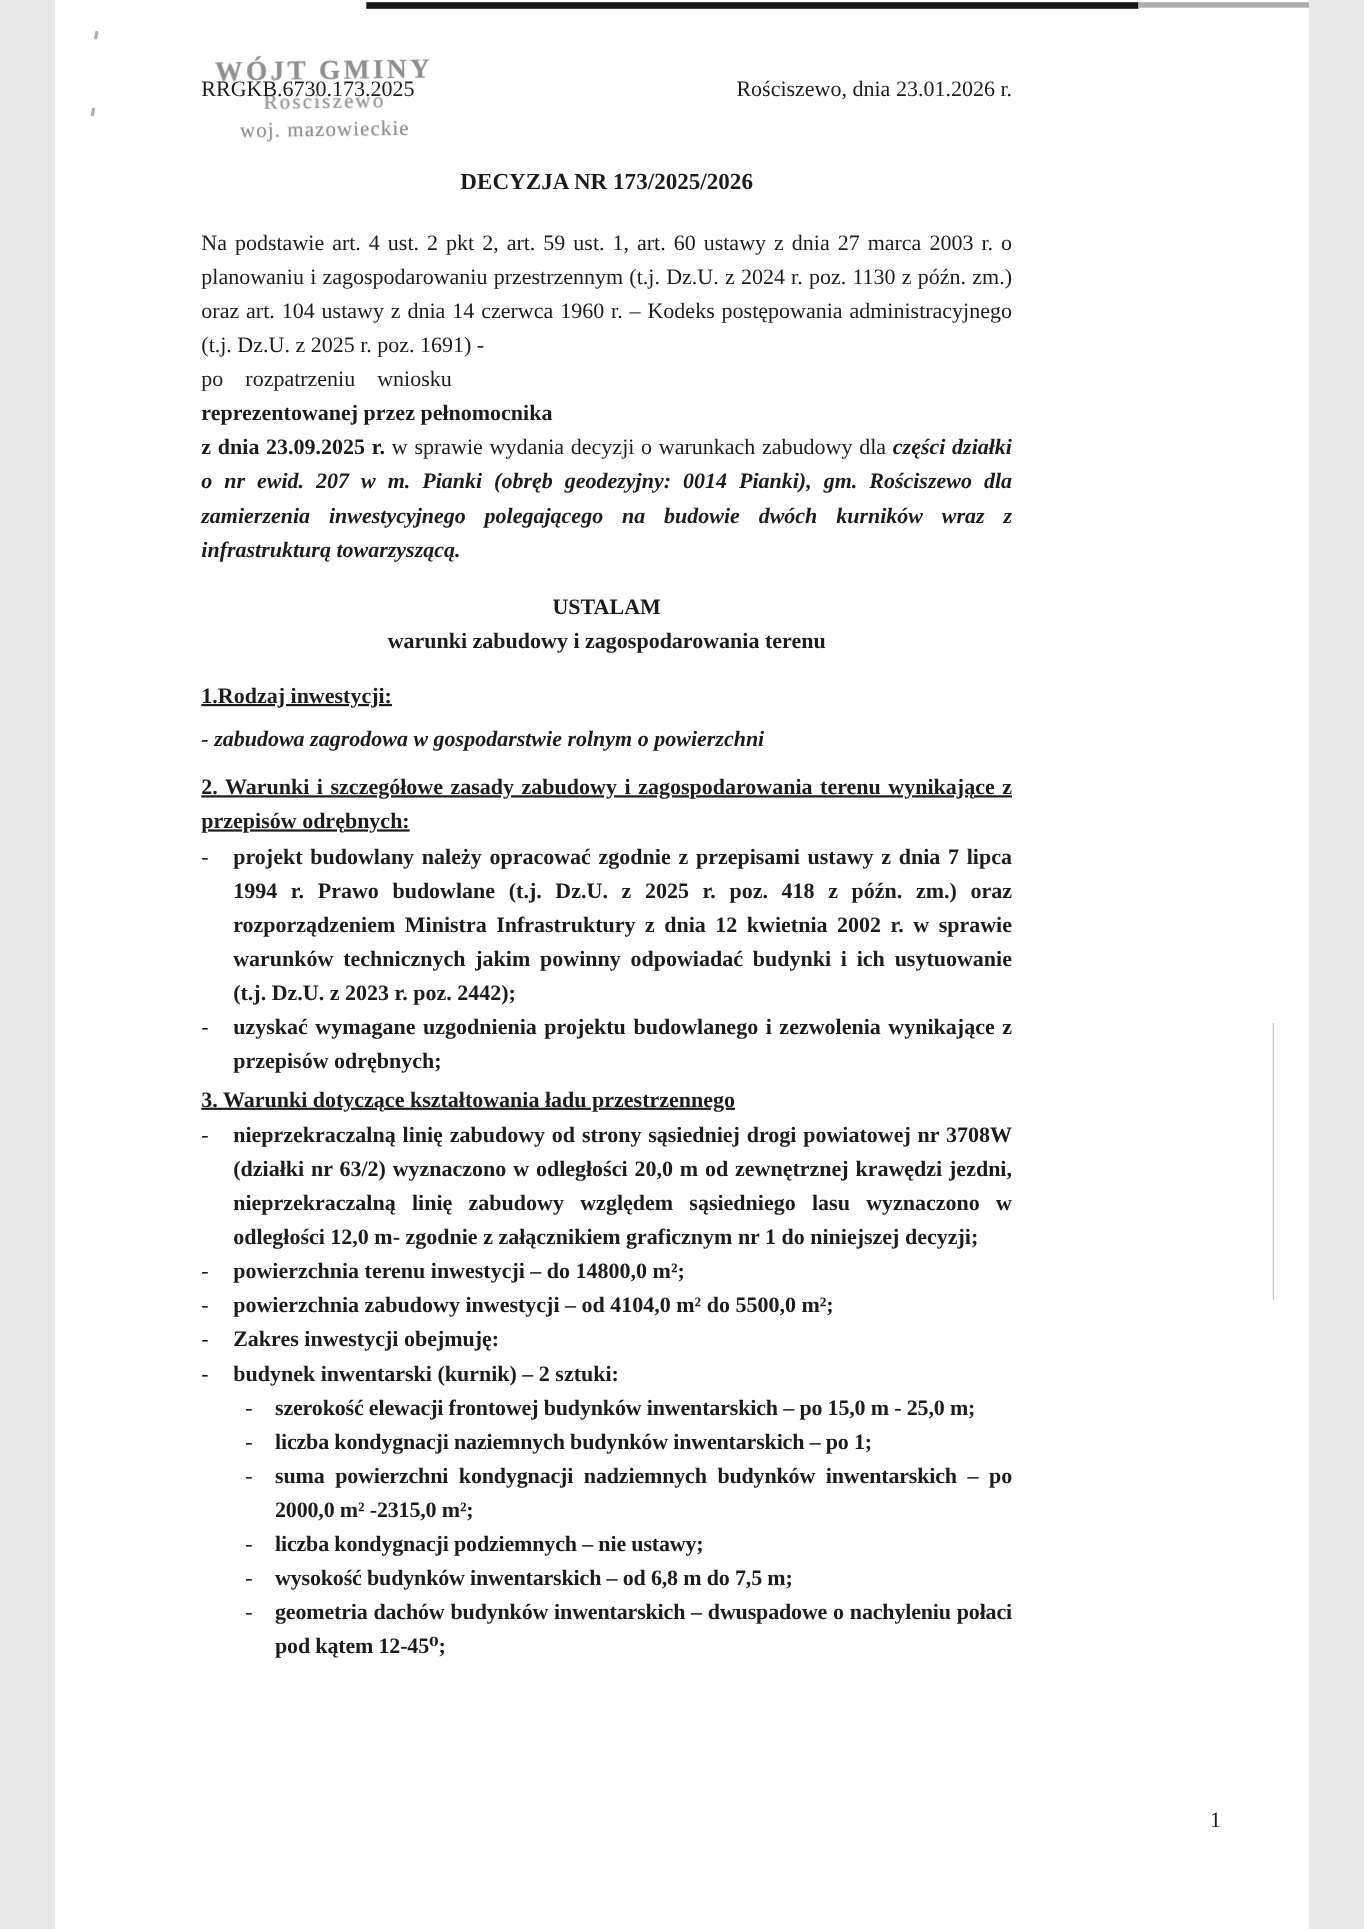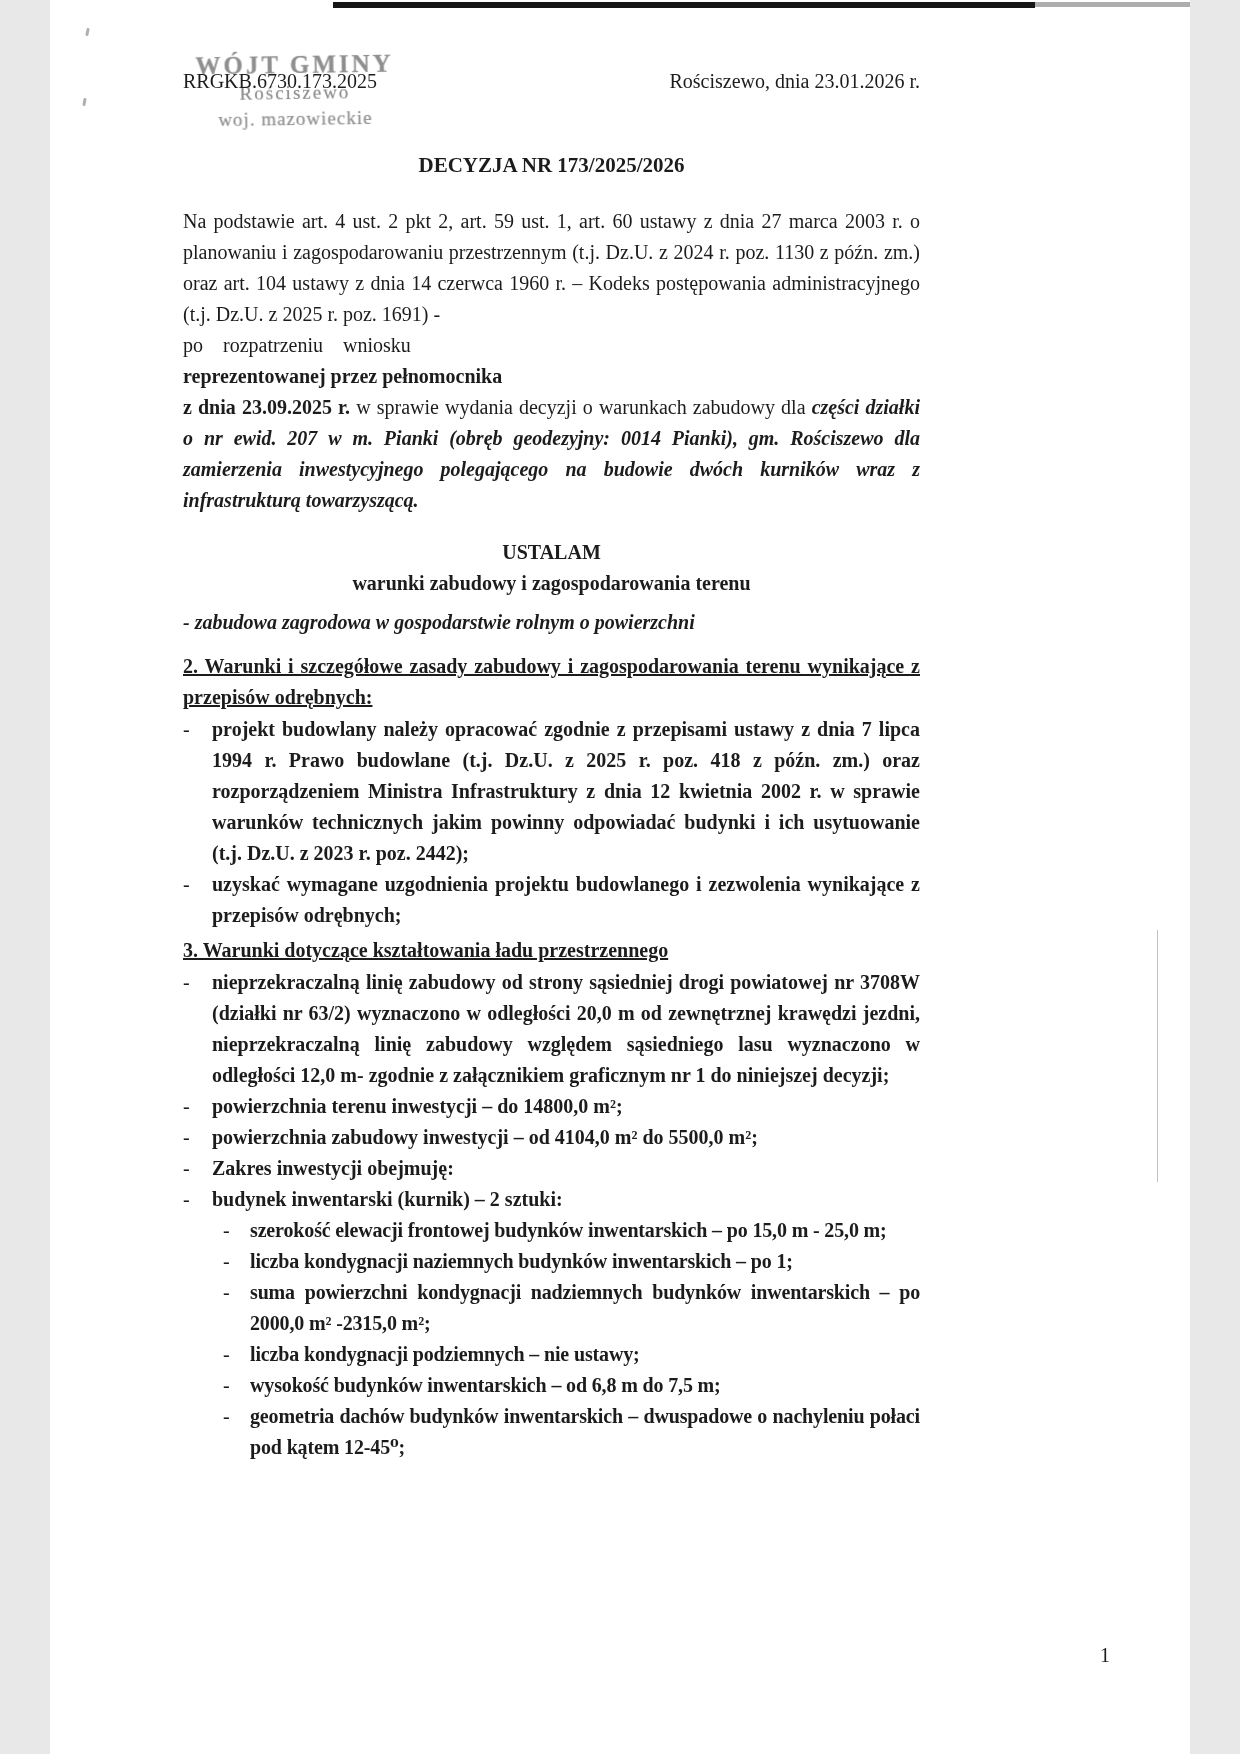--- a/index.html
+++ b/index.html
@@ -96,20 +96,21 @@
     </div>
 
     <p class="p-just intro-legal">Na podstawie art. 4 ust. 2 pkt 2, art. 59 ust. 1, art. 60 ustawy z dnia 27 marca 2003 r. o planowaniu i zagospodarowaniu przestrzennym (t.j. Dz.U. z 2024 r. poz. 1130 z późn. zm.) oraz art. 104 ustawy z dnia 14 czerwca 1960 r. – Kodeks postępowania administracyjnego (t.j. Dz.U. z 2025 r. poz. 1691) -</p>
     <p class="stretched">po rozpatrzeniu wniosku</p>
     <p class="b">reprezentowanej przez pełnomocnika</p>
     <p class="p-just"><span class="b">z dnia 23.09.2025 r.</span><span> w sprawie wydania decyzji o warunkach zabudowy dla </span><span class="bi">części działki o nr ewid. 207 w m. Pianki (obręb geodezyjny: 0014 Pianki), gm. Rościszewo dla zamierzenia inwestycyjnego polegającego na budowie dwóch kurników wraz z infrastrukturą towarzyszącą.</span></p>
 
     <div class="centered-heading">USTALAM</div>
     <div class="centered-sub">warunki zabudowy i zagospodarowania terenu</div>
 
+    <div class="sec-heading sec1">1.Rodzaj inwestycji:</div>
     <div class="sec1-item">- zabudowa zagrodowa w gospodarstwie rolnym o powierzchni</div>
 
     <div class="sec-heading sec2">2. Warunki i szczegółowe zasady zabudowy i zagospodarowania terenu wynikające z przepisów odrębnych:</div>
     <div class="list">
       <div class="li l1">
         <span class="marker">-</span>
         <span class="li-text">projekt budowlany należy opracować zgodnie z przepisami ustawy z dnia 7 lipca 1994 r. Prawo budowlane (t.j. Dz.U. z 2025 r. poz. 418 z późn. zm.) oraz rozporządzeniem Ministra Infrastruktury z dnia 12 kwietnia 2002 r. w sprawie warunków technicznych jakim powinny odpowiadać budynki i ich usytuowanie (t.j. Dz.U. z 2023 r. poz. 2442);</span>
       </div>
       <div class="li l1">
         <span class="marker">-</span>

